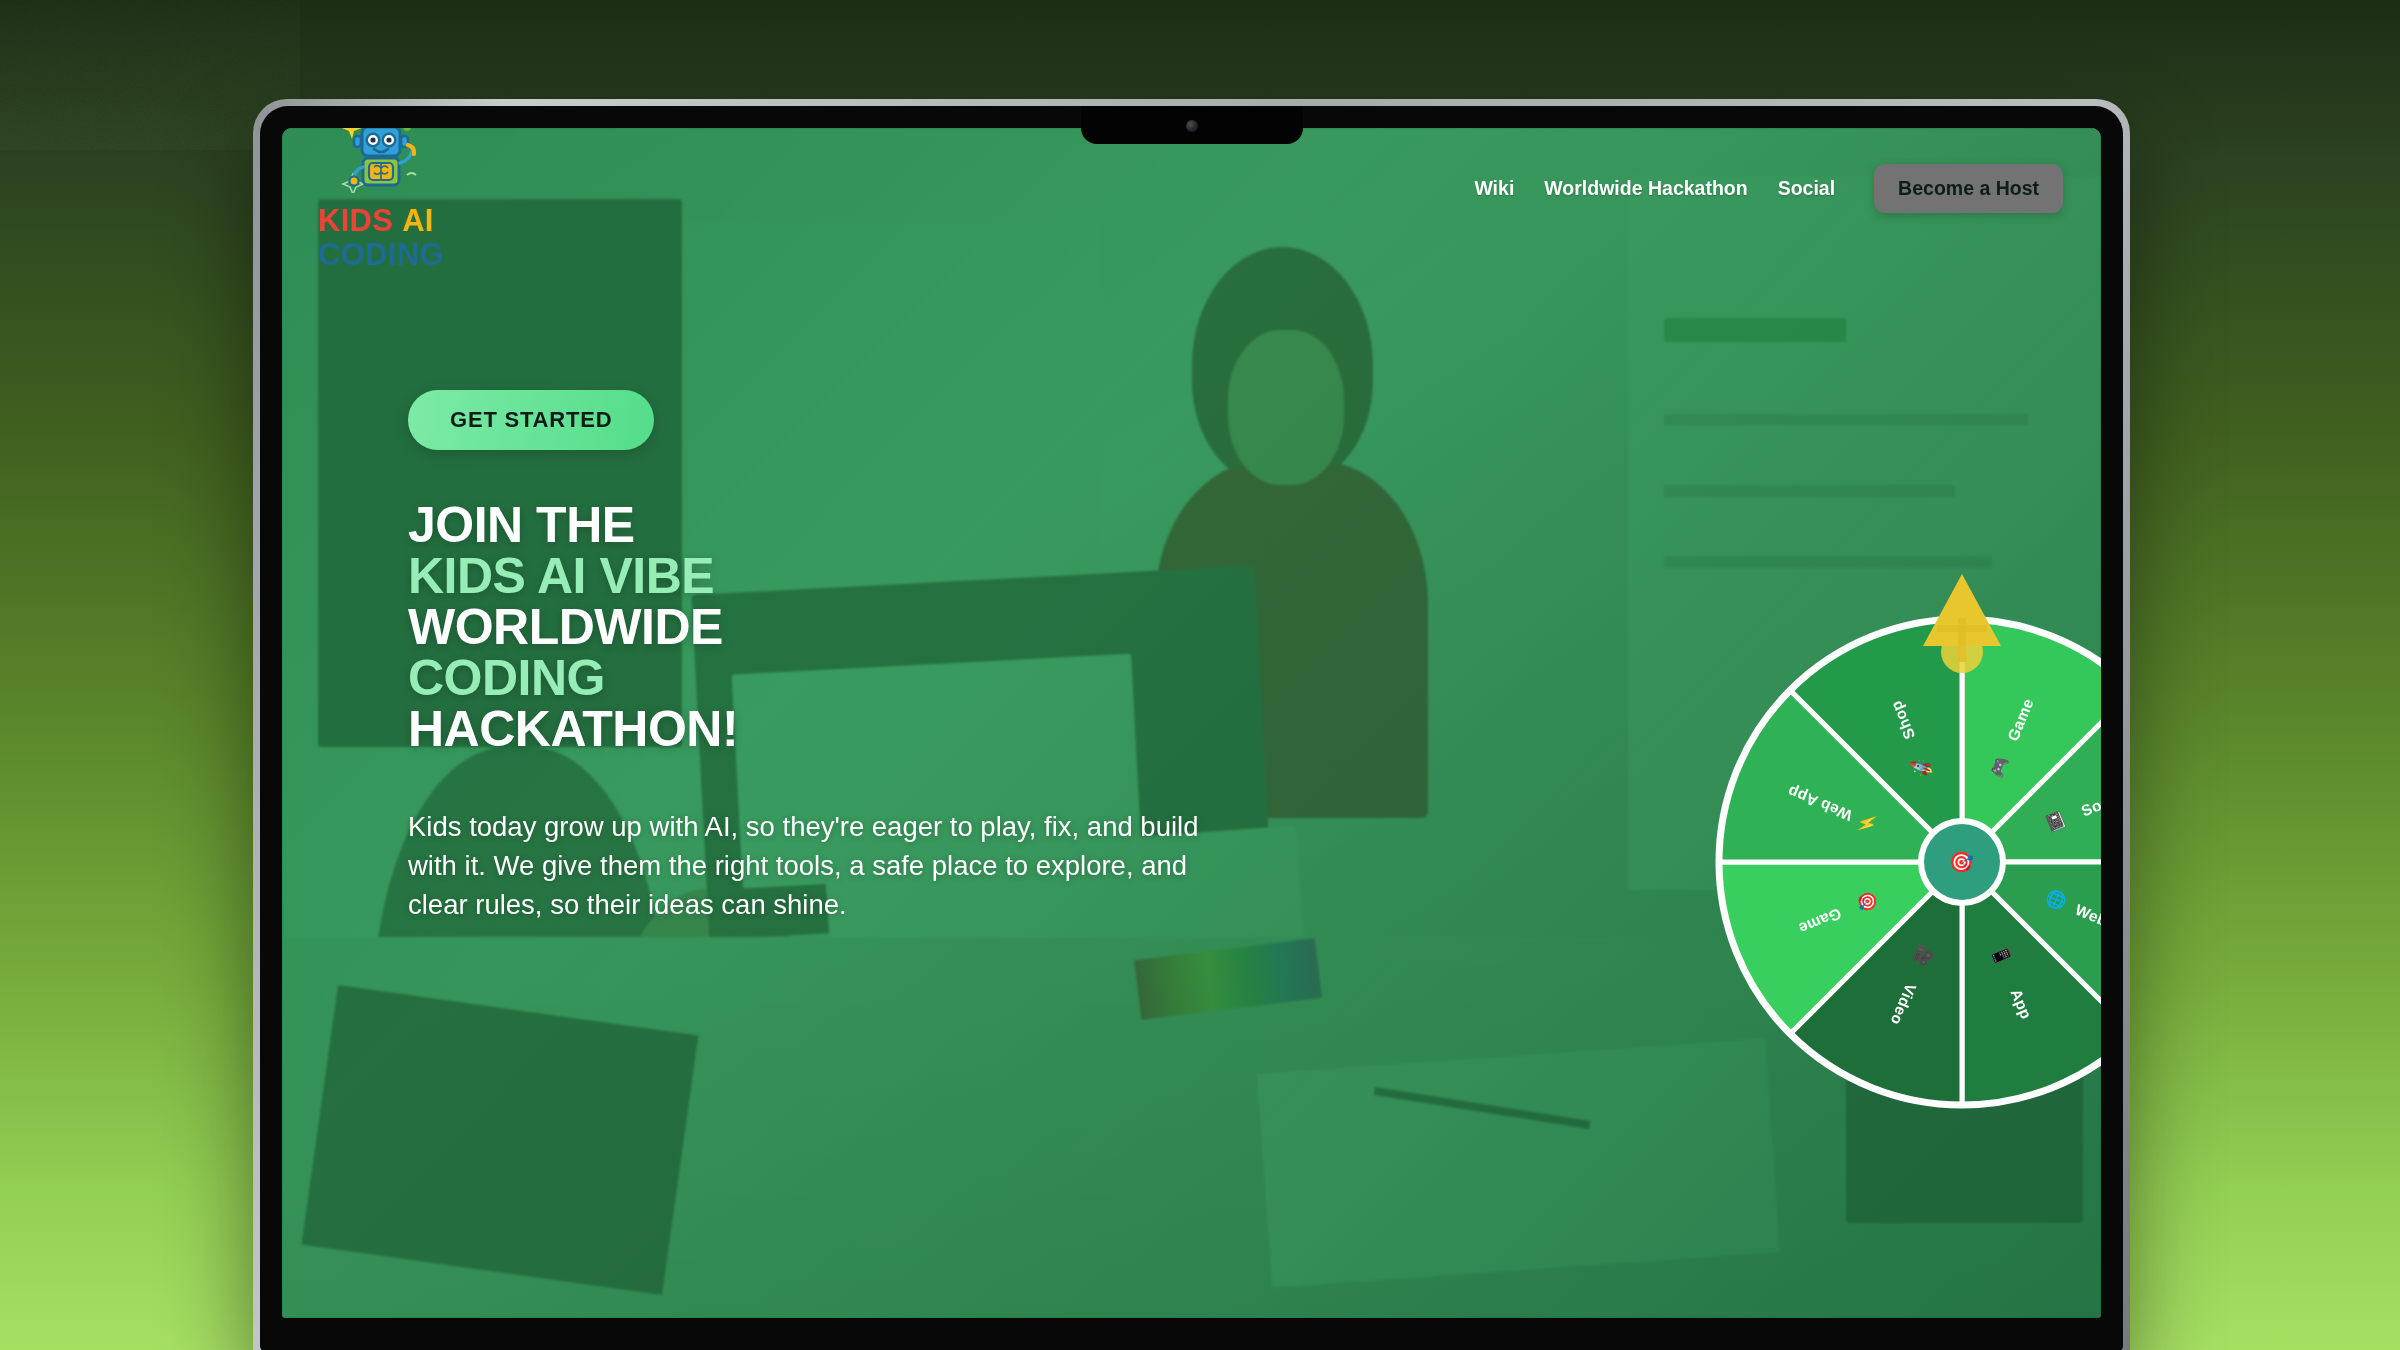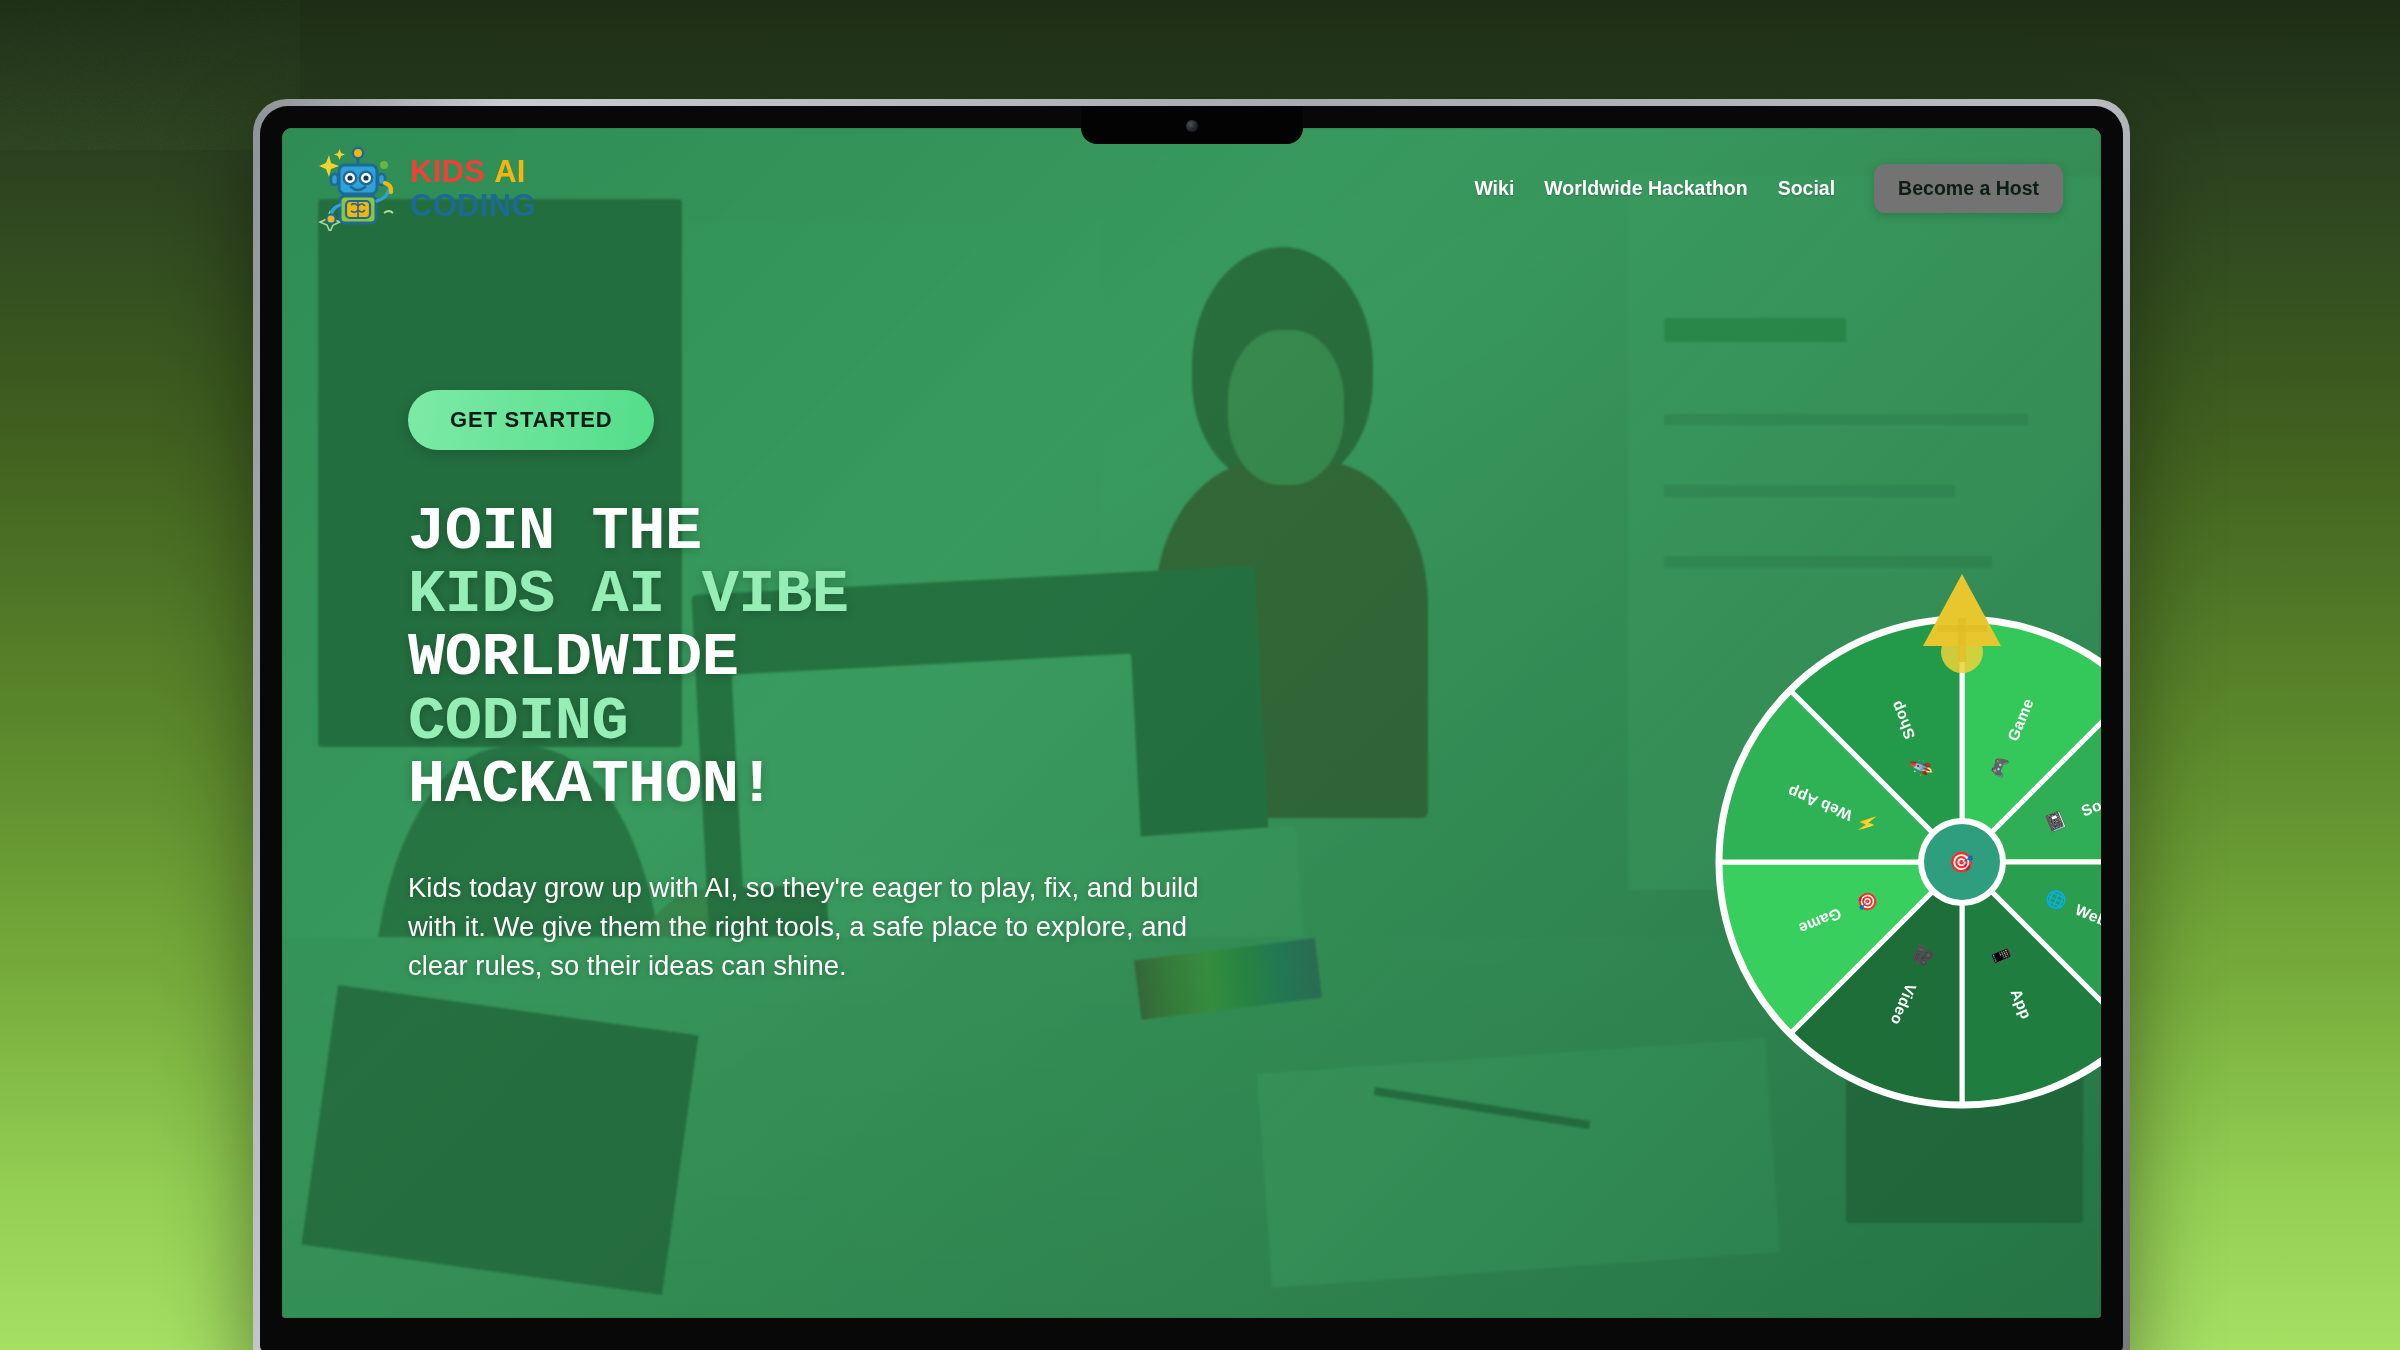--- a/index.html
+++ b/index.html
@@ -120,21 +120,21 @@
 
   
   #nav {
     position:absolute; left:0; right:0; top:0;
     height:120px;
     display:flex; align-items:center;
     justify-content:space-between;
     padding:0 38px 0 36px;
     z-index:20;
   }
-  #logo { display:flex; align-items:center; gap:12px; }
+  #logo { display:flex; align-items:center; gap:12px;flex-direction:column; }
   #logo-robot { width:80px; height:86px; display:block; }
   #logo-text { line-height:1; }
   .logo-l1 { font-weight:800; font-size:31px; letter-spacing:.3px; }
   .logo-l1 .kids { color:#ef4136; }
   .logo-l1 .ai { color:#f5b50f; }
   .logo-l2 { font-weight:800; font-size:31px; color:#1d6a94; letter-spacing:.3px; margin-top:3px; }
 
   #navlinks { display:flex; align-items:center; gap:30px; }
   .navlink {
     color:#ffffff; font-size:19.5px; font-weight:700;
@@ -164,23 +164,23 @@
     background:linear-gradient(100deg,#7deaa6 0%,#53dd8a 100%);
     color:#0e1b16;
     font-size:22px; font-weight:700; letter-spacing:.8px;
     border:none; border-radius:999px;
     padding:17px 42px;
     cursor:pointer;
     box-shadow:0 4px 14px rgba(0,0,0,.18);
   }
   #headline {
     margin-top:50px;
-    font-family:Liberation Mono, monospace;
+    font-family:Liberation Sans, sans-serif;
     font-weight:700;
-    font-size:62px;
+    font-size:50px;
     line-height:1.02;
     letter-spacing:-.5px;
     color:#ffffff;
     text-shadow:0 2px 10px rgba(0,0,0,.22);
   }
   #headline .accent { color:#96edb6; }
   #headline .ln { display:block; }
   #subtext {
     margin-top:52px;
     width:800px;

